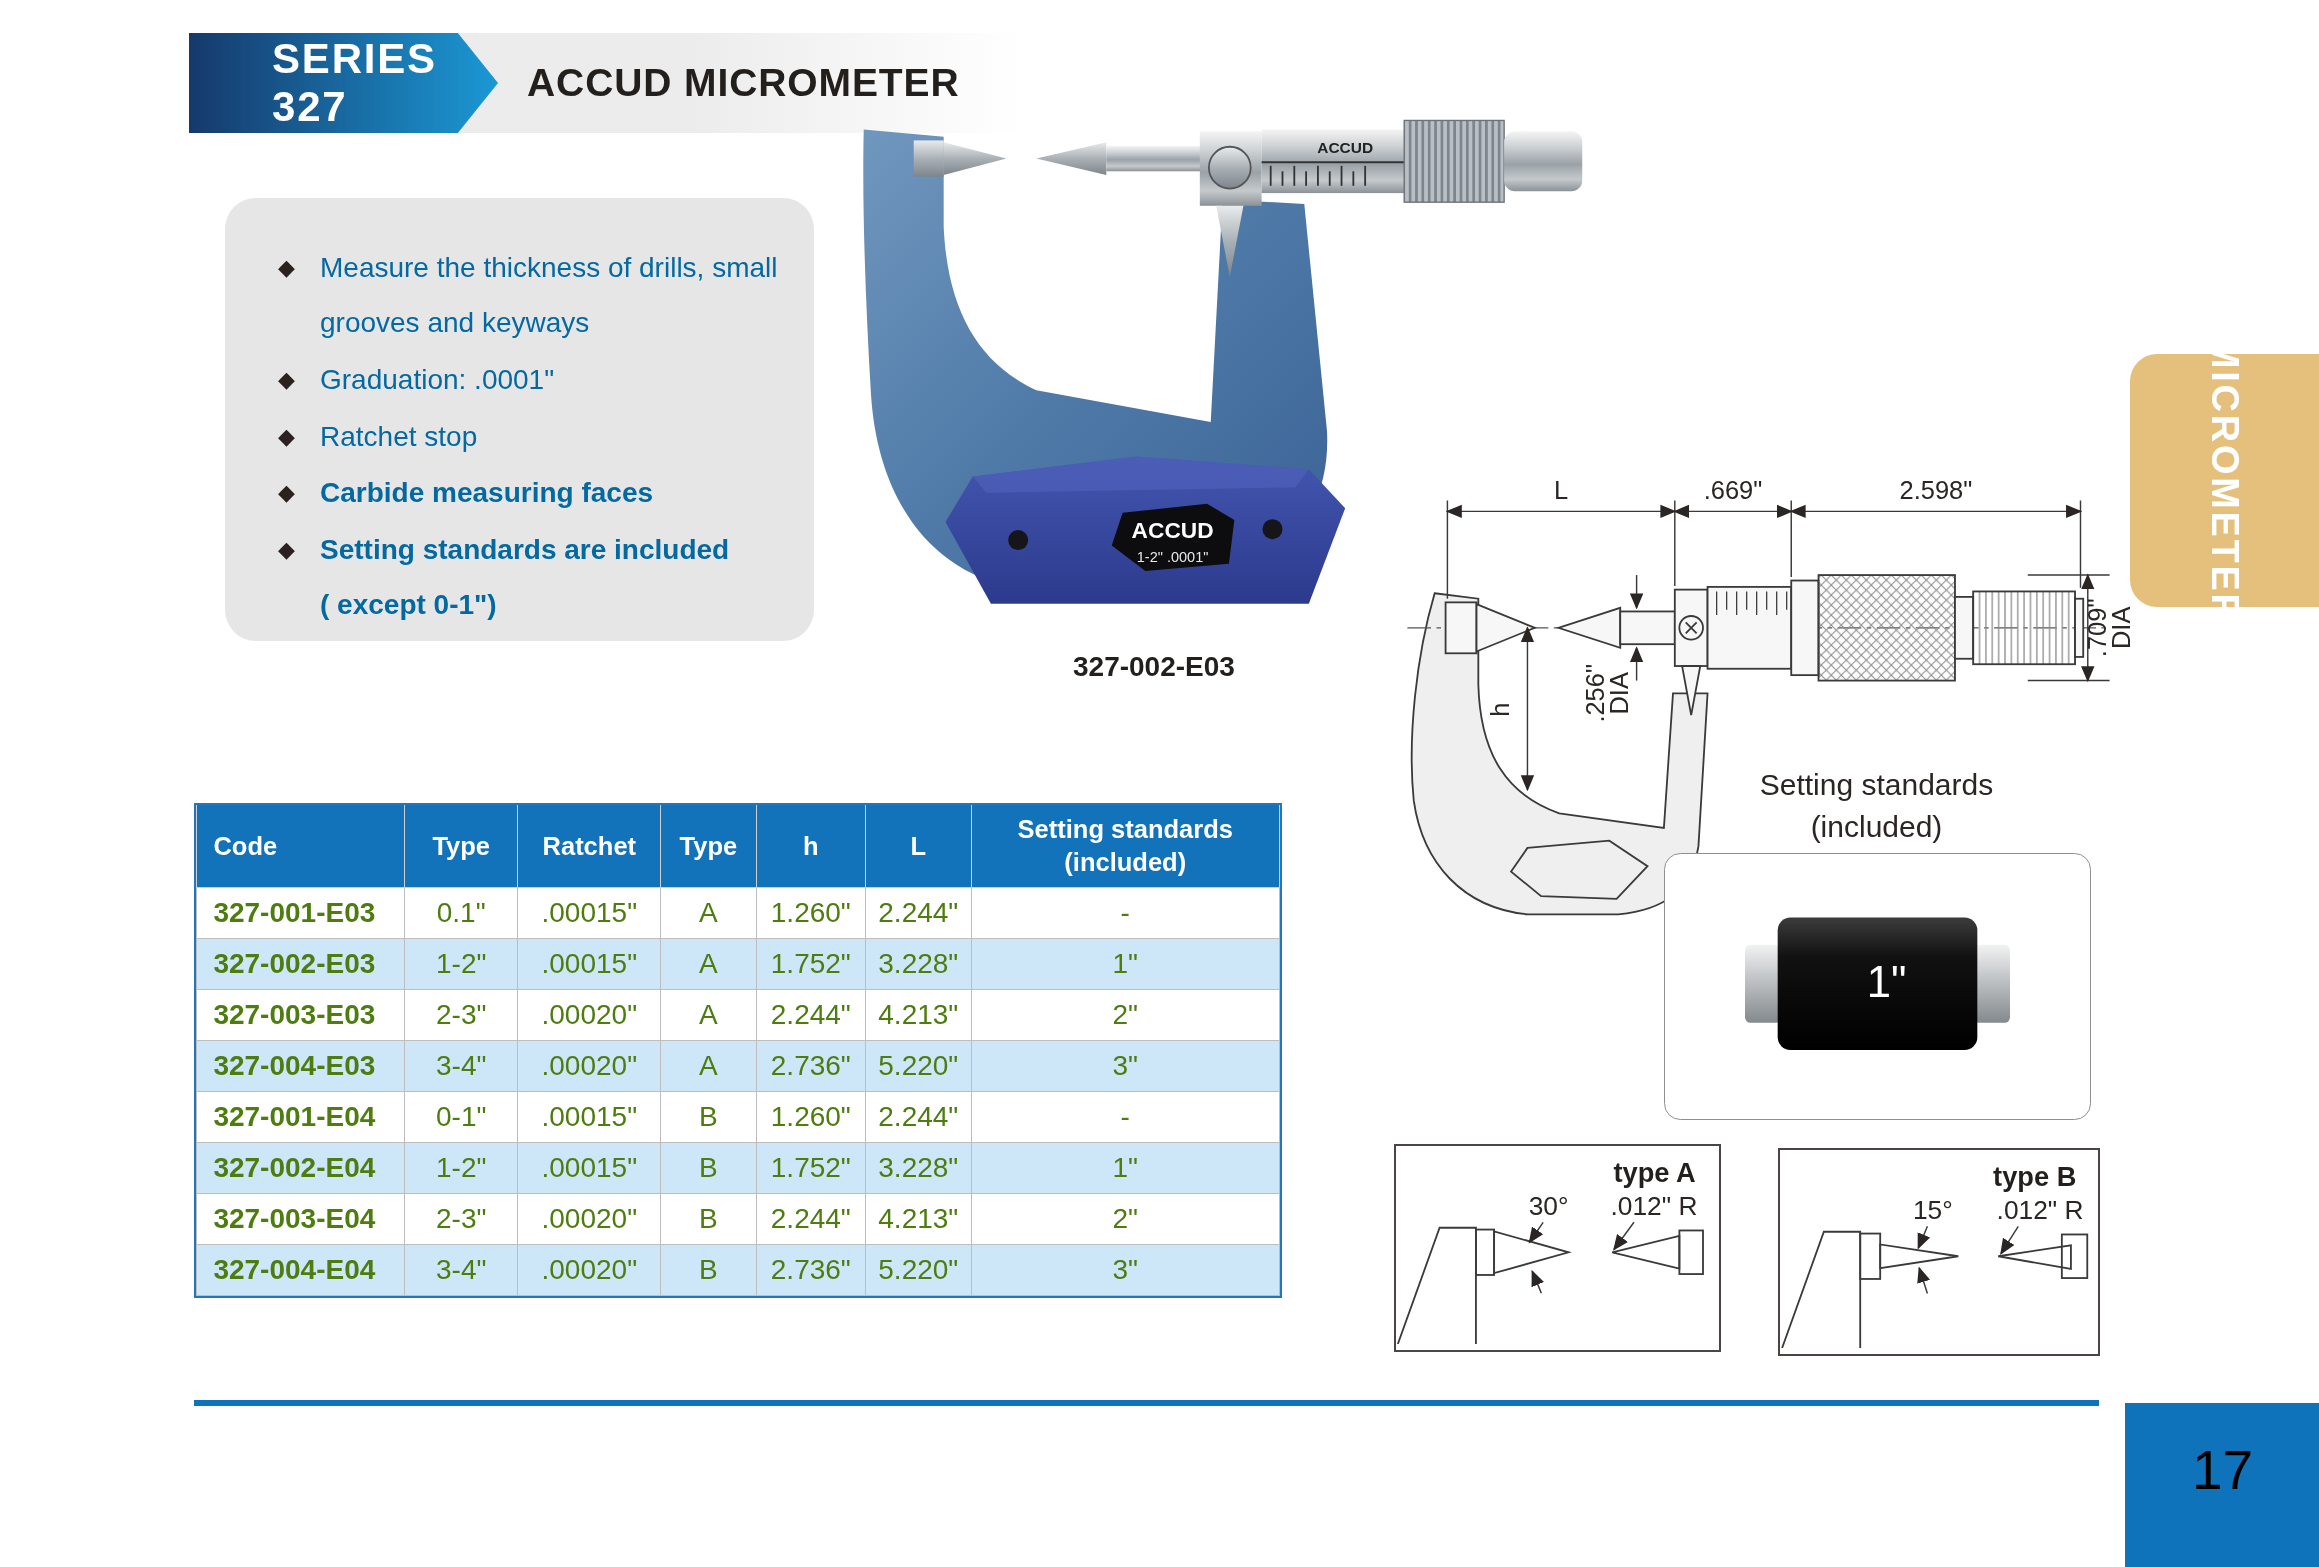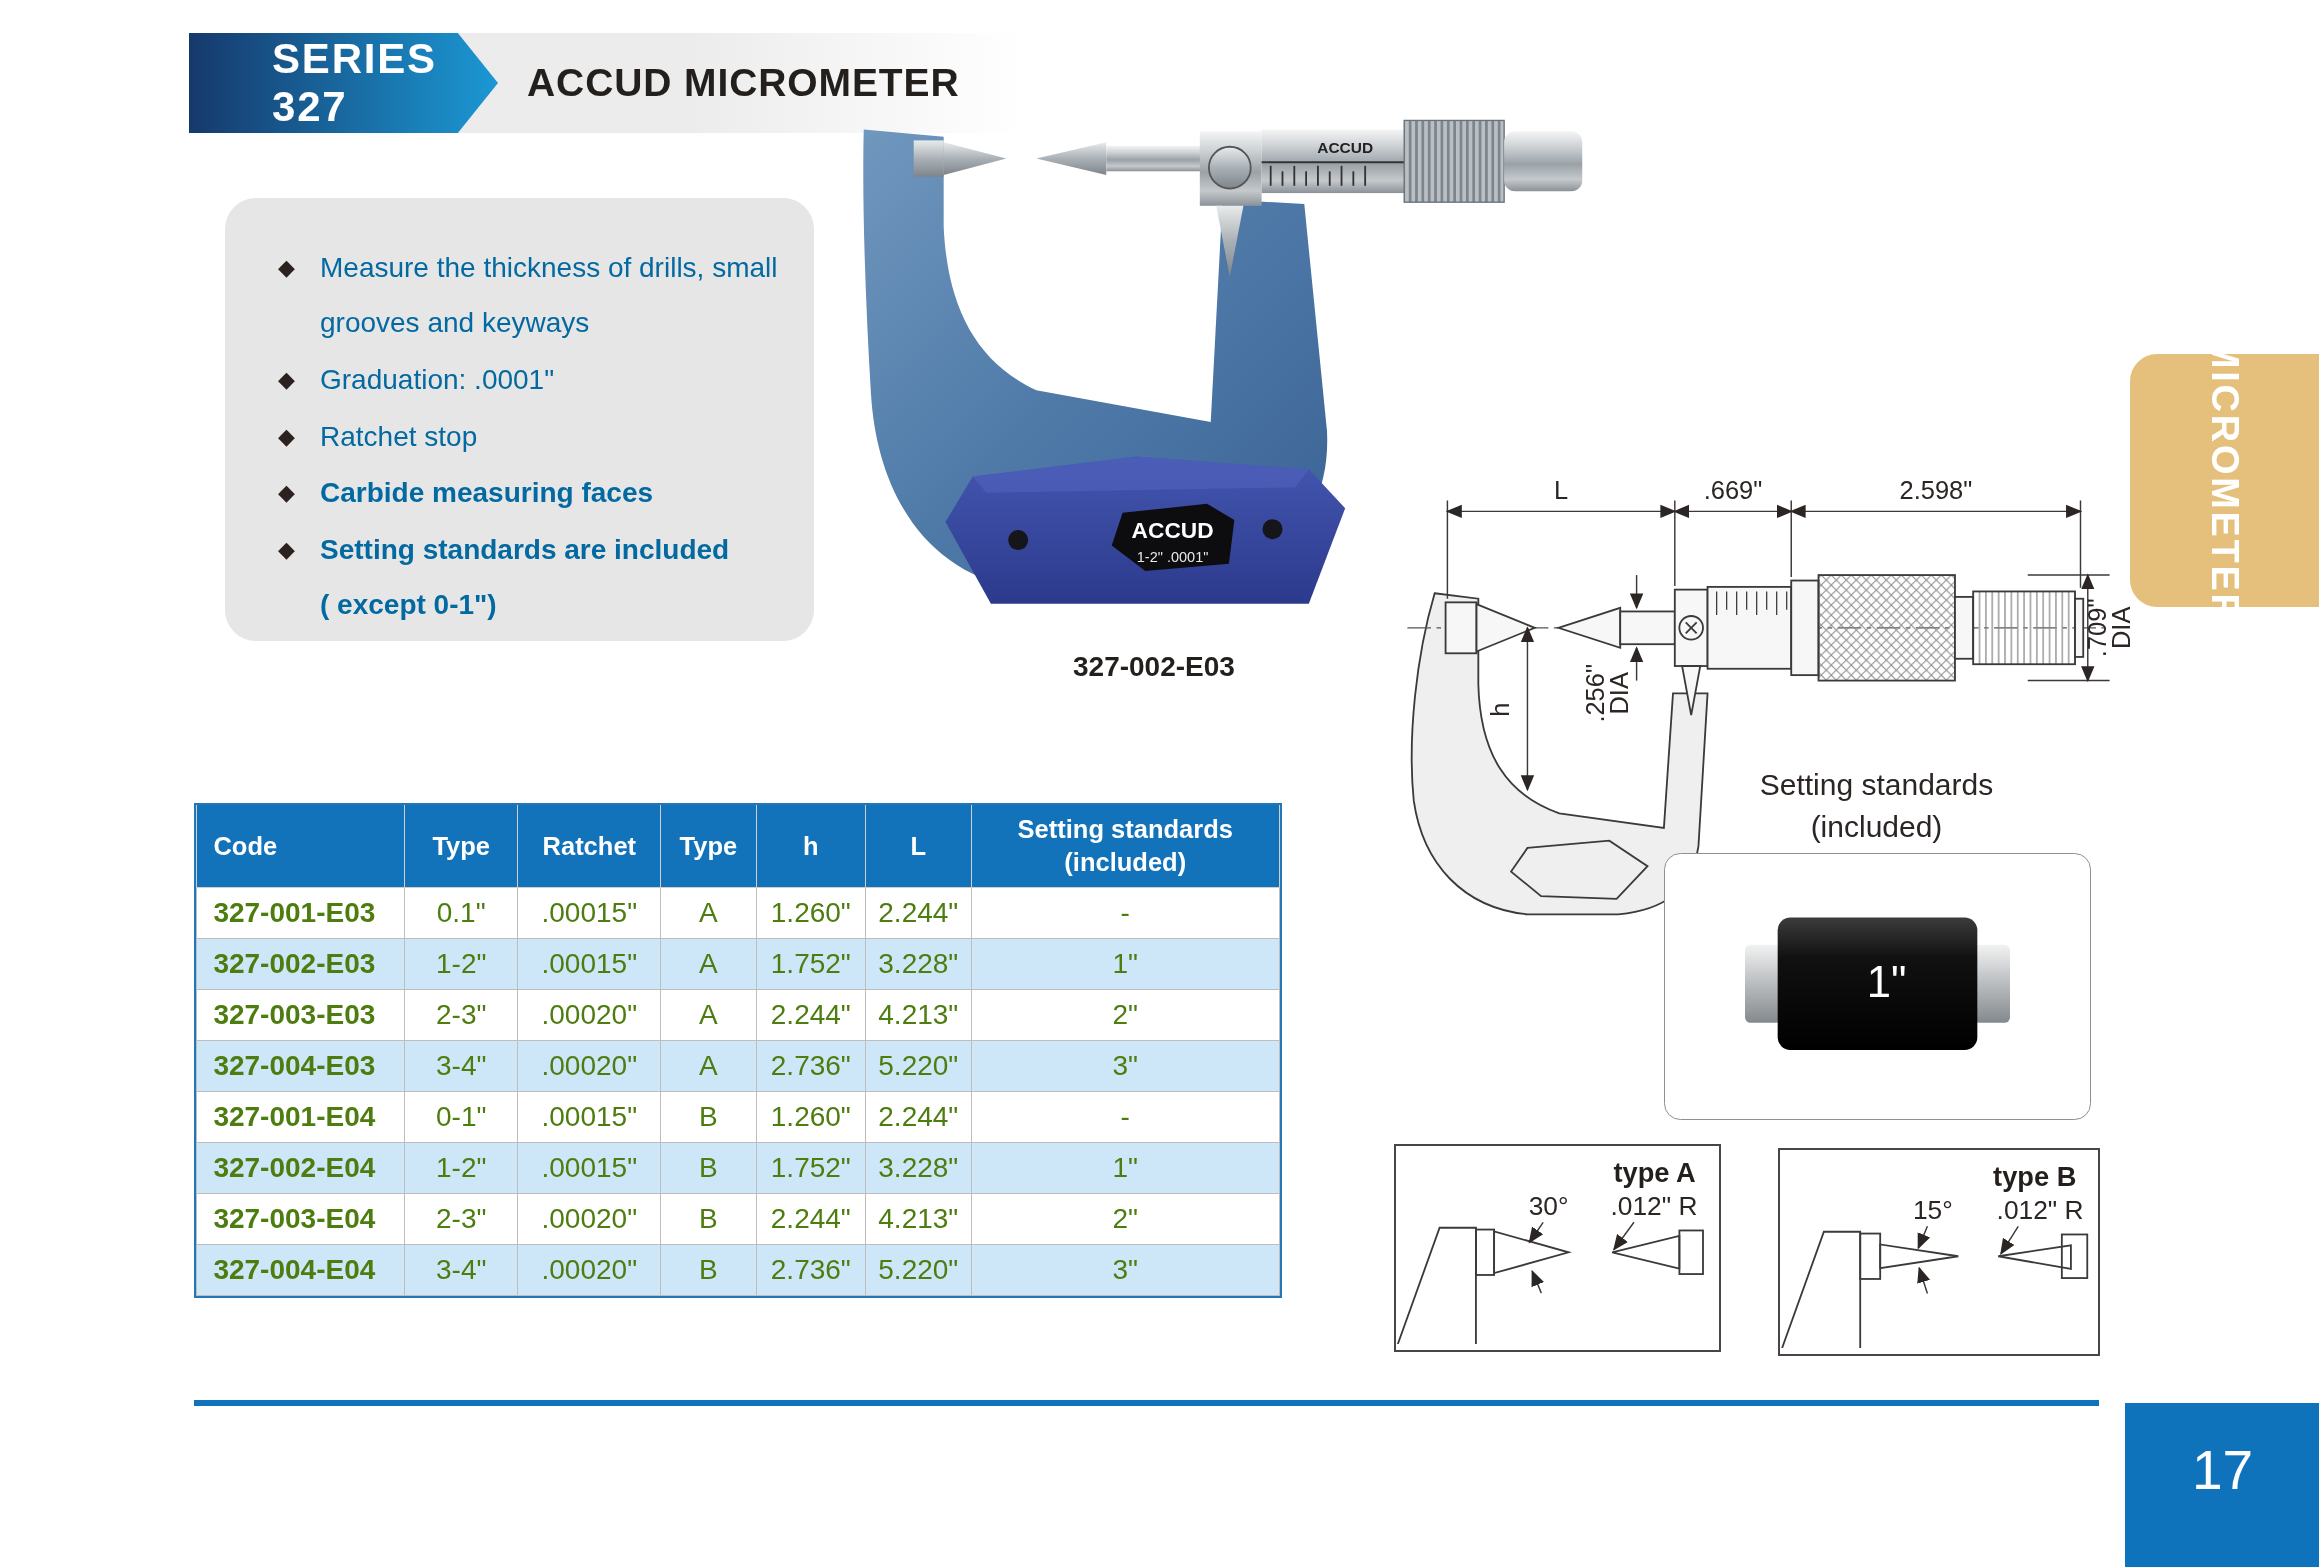--- a/index.html
+++ b/index.html
@@ -58,21 +58,21 @@
 
   
   .side-tab{left:2130px;top:354px;width:189px;height:253px;background:#e4c07c;
     border-radius:27px 0 0 27px;display:flex;align-items:center;justify-content:center;}
   .side-tab span{writing-mode:vertical-rl;color:#fff;font-weight:bold;
     font-size:38px;letter-spacing:2.7px;}
 
   
   .bottom-line{left:194px;top:1400px;width:1905px;height:6.4px;background:#0e73ba;}
   .page-box{left:2125px;top:1403px;width:195px;height:165px;background:#0e73ba;
-    color:#ffffff;font-size:55px;display:flex;align-items:flex-start;justify-content:center;
+    color:#000000;font-size:55px;display:flex;align-items:flex-start;justify-content:center;
     padding-top:35px;box-sizing:border-box;}
 
   svg text{font-family:"Liberation Sans",sans-serif;}
   svg .dim{font-size:28px;fill:#2b2523;}
   svg .lbl{font-size:29px;fill:#2b2523;}
   svg .typename{font-size:30px;font-weight:bold;fill:#231f1c;}
   svg .tline{stroke:#3a3a3a;stroke-width:2;fill:none;}
   svg .tfill{stroke:#3a3a3a;stroke-width:2;fill:#efefef;}
   svg .tfill2{stroke:#3a3a3a;stroke-width:2;fill:#f7f7f7;}
   svg .dline{stroke:#3a3a3a;stroke-width:1.6;fill:none;}

